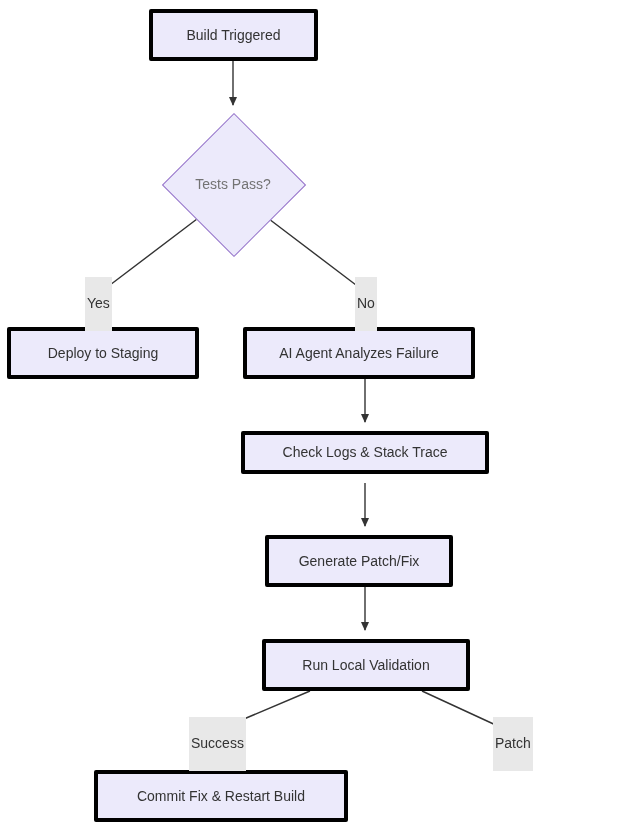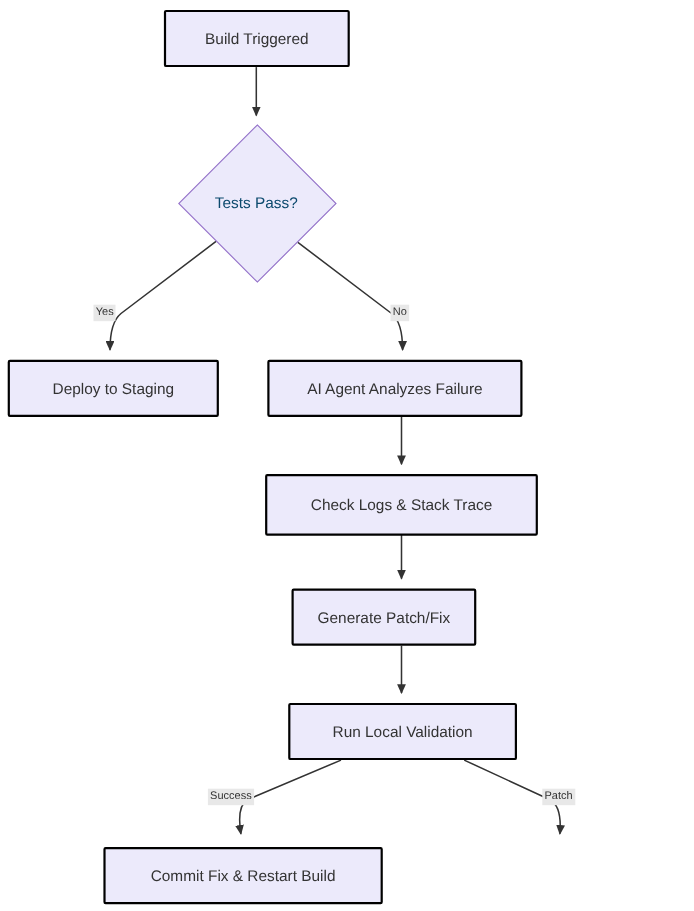--- a/index.html
+++ b/index.html
@@ -25,21 +25,21 @@
     left: 0;
     top: 0;
     width: 631px;
     height: 828px;
     pointer-events: none;
   }
   .node {
     position: absolute;
     box-sizing: border-box;
     background: #ECEAFB;
-    border: 2px solid #000000;
+    border: 4px solid #000000;
     border-radius: 2px;
     display: flex;
     align-items: center;
     justify-content: center;
     color: #333333;
     font-size: 14px;
     line-height: 1.2;
     font-family: "Liberation Sans", sans-serif;
     text-align: center;
     white-space: nowrap;
@@ -59,33 +59,33 @@
     height: 100px;
     margin-left: -50px;
     margin-top: -50px;
     background: #ECEAFB;
     border: 1px solid #9370C8;
     transform: rotate(45deg);
   }
   .node-diamond .diamond-label {
     position: relative;
     z-index: 2;
-    color: #0c4a6e;
+    color: #737373;
     font-size: 14px;
     font-family: "Liberation Sans", sans-serif;
     white-space: nowrap;
   }
   .edge-label {
     position: absolute;
     background: #E8E8E8;
     color: #333333;
-    font-size: 10px;
+    font-size: 14px;
     line-height: 1.25;
     font-family: "Liberation Sans", sans-serif;
-    padding: 1px 2px;
+    padding: 18px 2px;
     white-space: nowrap;
     box-sizing: border-box;
   }
 </style>
 </head>
 <body>
 
 <div id="flow-canvas">
 
   <svg class="edge-svg" viewBox="0 0 631 828">
@@ -122,25 +122,25 @@
   </div>
 
   <div class="node" style="left:7px; top:327px; width:192px; height:52px;">
     <span>Deploy to Staging</span>
   </div>
 
   <div class="node" style="left:243px; top:327px; width:232px; height:52px;">
     <span>AI Agent Analyzes Failure</span>
   </div>
 
-  <div class="node" style="left:241px; top:431px; width:248px; height:56px;">
+  <div class="node" style="left:241px; top:431px; width:248px; height:43px;">
     <span>Check Logs &amp; Stack Trace</span>
   </div>
 
-  <div class="node" style="left:265px; top:535px; width:168px; height:52px;">
+  <div class="node" style="left:265px; top:535px; width:188px; height:52px;">
     <span>Generate Patch/Fix</span>
   </div>
 
   <div class="node" style="left:262px; top:639px; width:208px; height:52px;">
     <span>Run Local Validation</span>
   </div>
 
   <div class="node" style="left:94px; top:770px; width:254px; height:52px;">
     <span>Commit Fix &amp; Restart Build</span>
   </div>

